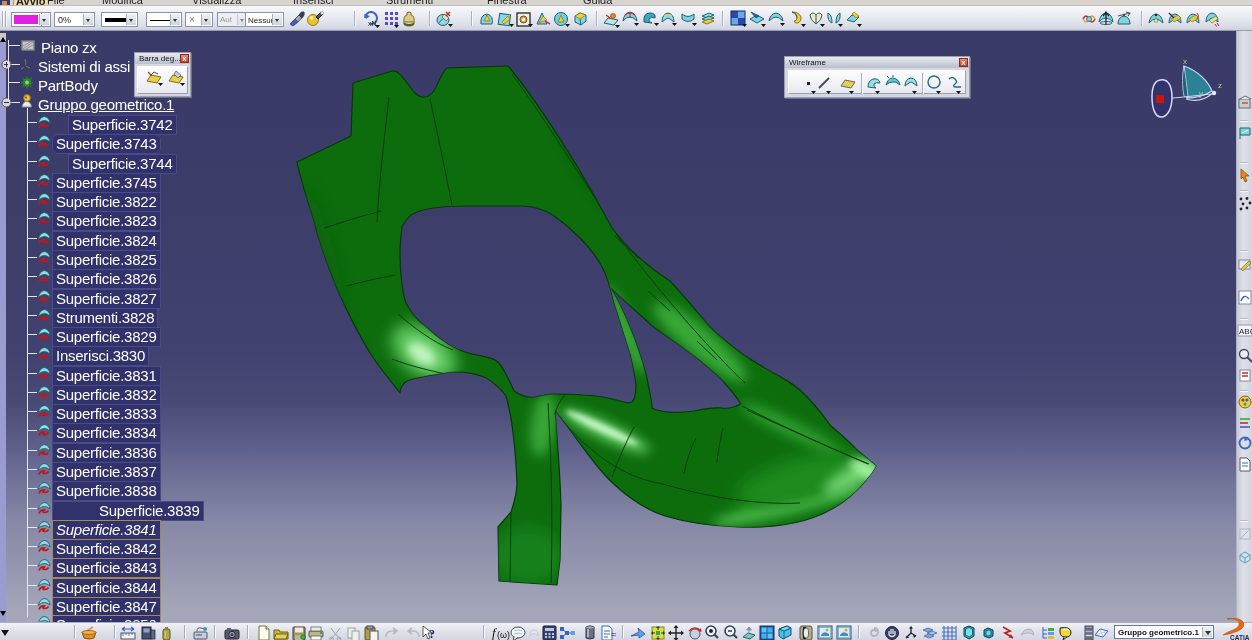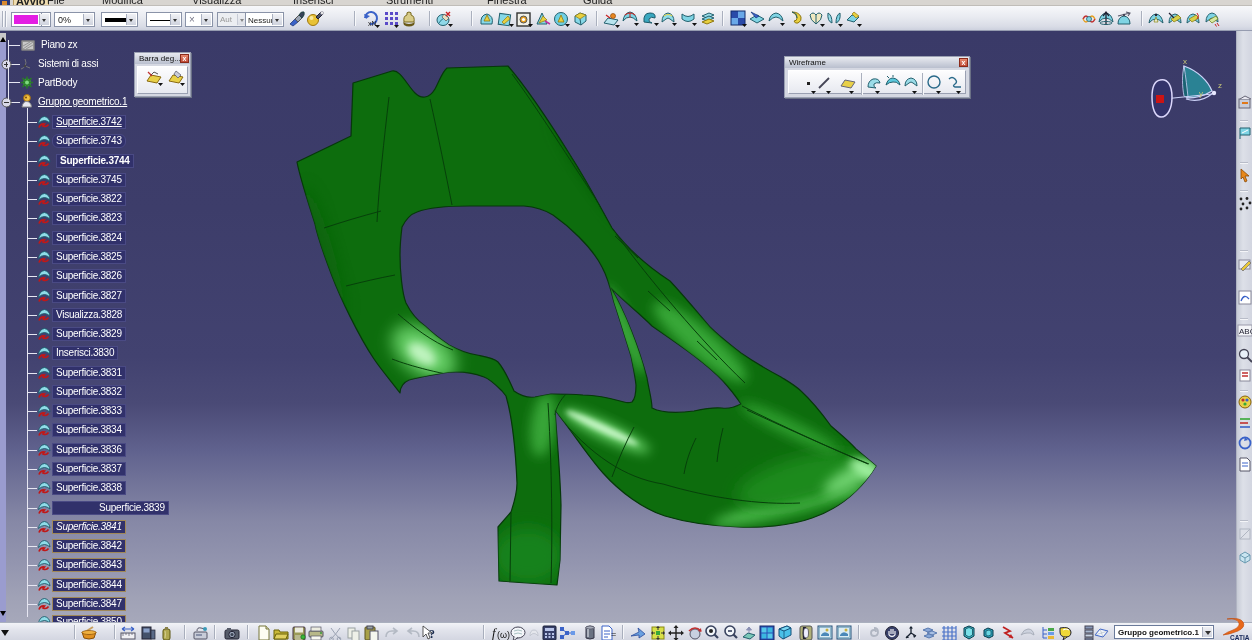--- a/index.html
+++ b/index.html
@@ -12,21 +12,21 @@
 border-bottom:1px solid #969cb0;}
 .combo{position:absolute;top:6px;height:15px;background:#fff;border:1px solid #8a93a8;font-size:9px;color:#222;}
 .cArr{position:absolute;right:1px;top:1px;bottom:1px;width:10px;background:linear-gradient(180deg,#f0f1f5,#cfd3de);border-left:1px solid #aab0c0;}
 .cArr:after{content:"";position:absolute;left:2px;top:5px;border:2.5px solid transparent;border-top:3.5px solid #333;}
 #viewport{position:absolute;left:0;top:31px;width:1236px;height:591px;
 background:linear-gradient(180deg,#3a3a68 0%,#3d3d6a 30%,#424270 55%,#4a4a76 63%,#60628e 71%,#707298 76%,#8688a6 83%,#9395af 90%,#a0a2b6 96%,#a6a8ba 100%);
 overflow:hidden;}
 #rightbar{position:absolute;right:0;top:31px;width:16px;height:591px;background:linear-gradient(90deg,#c7cbd6,#dde0e8 40%,#d2d5e0);border-left:1px solid #b0b4c2;}
 #bottombar{position:absolute;left:0;bottom:0;width:1252px;height:18px;
 background:linear-gradient(180deg,#f2f3f7 0%,#e2e4ec 40%,#d3d6e1 100%);border-top:1px solid #aab0be;}
-#tree{position:absolute;left:0;top:0;width:220px;height:591px;font-size:10px;letter-spacing:-0.25px;color:#fff;}
+#tree{position:absolute;left:0;top:0;width:220px;height:591px;font-size:15px;letter-spacing:-0.25px;color:#fff;}
 .trow{position:absolute;white-space:nowrap;}
 .tsel{background:#31316b;padding:0 3px 1px 3px;border:1px solid #4a4a84;}
 .tsel2{background:#31316b;padding:0 3px 1px 3px;border:1px solid #a08858;}
 #treescroll{position:absolute;left:0;top:2px;width:6px;height:589px;background:#9a9ccf;}
 .panel{position:absolute;background:#d5d8e2;border:1px solid #9aa0b2;box-shadow:1px 1px 0 #6a7085;}
 .ptitle{height:11px;background:linear-gradient(180deg,#e8eaf0,#b9bfce);font-size:8px;color:#111;padding:1px 0 0 4px;position:relative;}
 .pX{position:absolute;right:1px;top:1px;width:9px;height:9px;background:linear-gradient(180deg,#e88a70,#c04a36);border:1px solid #8a2a1a;color:#fff;font-size:7px;line-height:7px;text-align:center;font-weight:bold;}
 .pbody{position:absolute;background:linear-gradient(180deg,#fdfdfe,#e7e9f0);border:1px solid #fff;border-right-color:#9aa0b2;border-bottom-color:#9aa0b2;}
 </style>
 </head>
@@ -460,31 +460,31 @@
 <svg style="position:absolute;left:18px;top:62px;" width="17" height="16">
         <use href="#igrp"></use>
       </svg>
 <div class="trow" style="left:38px;top:65px;text-decoration:underline;">Gruppo geometrico.1</div>
 <div style="position:absolute;left:27px;top:77px;width:1px;height:509px;background:#e6e6f2;"></div>
       <div style="position:absolute;left:8px;top:9px;width:1px;height:62px;background:#e6e6f2;"></div>
 <div style="position:absolute;left:27px;top:91px;width:10px;height:1px;background:#e6e6f2;"></div>
 <svg class="ticon" style="position:absolute;left:36px;top:83px;" width="16" height="16">
         <use href="#surf"></use>
       </svg>
-<div class="trow tsel" style="left:52px;top:84px;text-decoration:underline;">Superficie.3742</div>
+<div class="trow tsel" style="left:68px;top:84px;">Superficie.3742</div>
 <div style="position:absolute;left:27px;top:110px;width:10px;height:1px;background:#e6e6f2;"></div>
 <svg class="ticon" style="position:absolute;left:36px;top:102px;" width="16" height="16">
         <use href="#surf"></use>
       </svg>
 <div class="trow tsel" style="left:52px;top:103px;border-radius:6px;">Superficie.3743</div>
 <div style="position:absolute;left:27px;top:130px;width:10px;height:1px;background:#e6e6f2;"></div>
 <svg class="ticon" style="position:absolute;left:36px;top:122px;" width="16" height="16">
         <use href="#surf"></use>
       </svg>
-<div class="trow tsel" style="left:56px;top:123px;font-weight:bold;">Superficie.3744</div>
+<div class="trow tsel" style="left:68px;top:123px;">Superficie.3744</div>
 <div style="position:absolute;left:27px;top:149px;width:10px;height:1px;background:#e6e6f2;"></div>
 <svg class="ticon" style="position:absolute;left:36px;top:141px;" width="16" height="16">
         <use href="#surf"></use>
       </svg>
 <div class="trow tsel" style="left:52px;top:142px;">Superficie.3745</div>
 <div style="position:absolute;left:27px;top:168px;width:10px;height:1px;background:#e6e6f2;"></div>
 <svg class="ticon" style="position:absolute;left:36px;top:160px;" width="16" height="16">
         <use href="#surf"></use>
       </svg>
 <div class="trow tsel" style="left:52px;top:161px;">Superficie.3822</div>
@@ -510,21 +510,21 @@
 <div class="trow tsel" style="left:52px;top:238px;">Superficie.3826</div>
 <div style="position:absolute;left:27px;top:265px;width:10px;height:1px;background:#e6e6f2;"></div>
 <svg class="ticon" style="position:absolute;left:36px;top:257px;" width="16" height="16">
         <use href="#surf"></use>
       </svg>
 <div class="trow tsel" style="left:52px;top:258px;">Superficie.3827</div>
 <div style="position:absolute;left:27px;top:284px;width:10px;height:1px;background:#e6e6f2;"></div>
 <svg class="ticon" style="position:absolute;left:36px;top:276px;" width="16" height="16">
         <use href="#surf"></use>
       </svg>
-<div class="trow tsel" style="left:52px;top:277px;">Visualizza.3828</div>
+<div class="trow tsel" style="left:52px;top:277px;">Strumenti.3828</div>
 <div style="position:absolute;left:27px;top:303px;width:10px;height:1px;background:#e6e6f2;"></div>
 <svg class="ticon" style="position:absolute;left:36px;top:295px;" width="16" height="16">
         <use href="#surf"></use>
       </svg>
 <div class="trow tsel" style="left:52px;top:296px;">Superficie.3829</div>
 <div style="position:absolute;left:27px;top:322px;width:10px;height:1px;background:#e6e6f2;"></div>
 <svg class="ticon" style="position:absolute;left:36px;top:314px;" width="16" height="16">
         <use href="#surf"></use>
       </svg>
 <div class="trow tsel" style="left:52px;top:315px;">Inserisci.3830</div>

